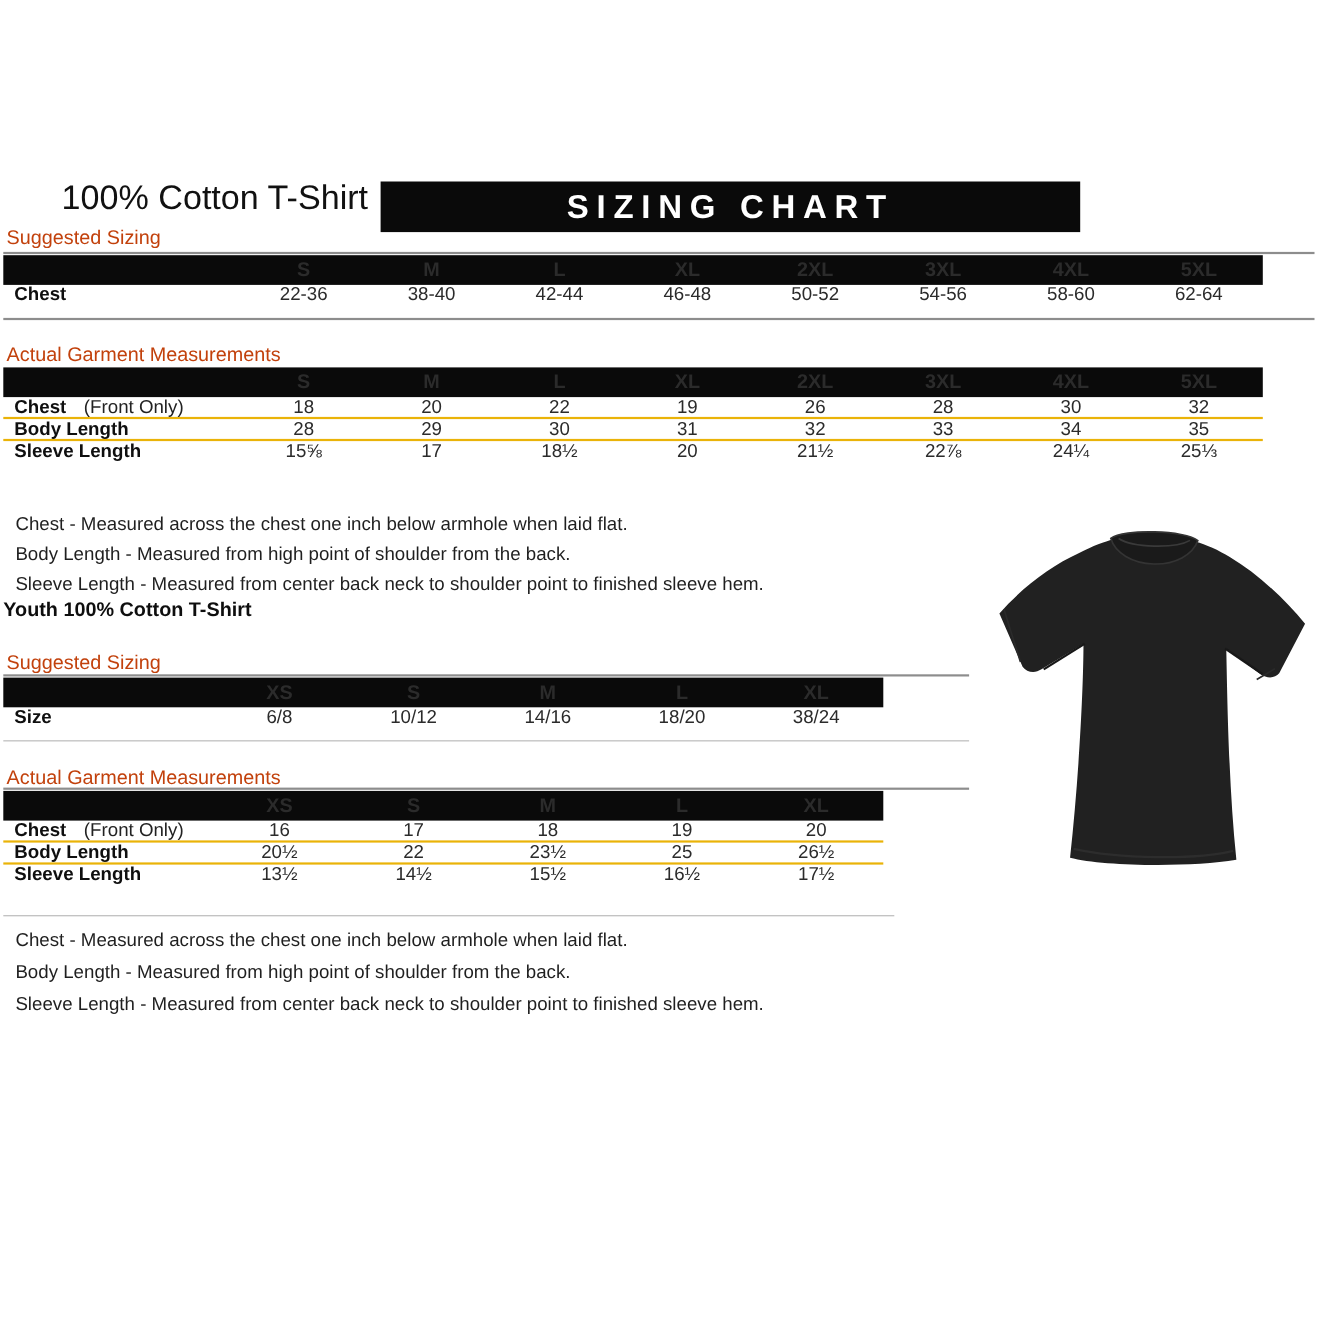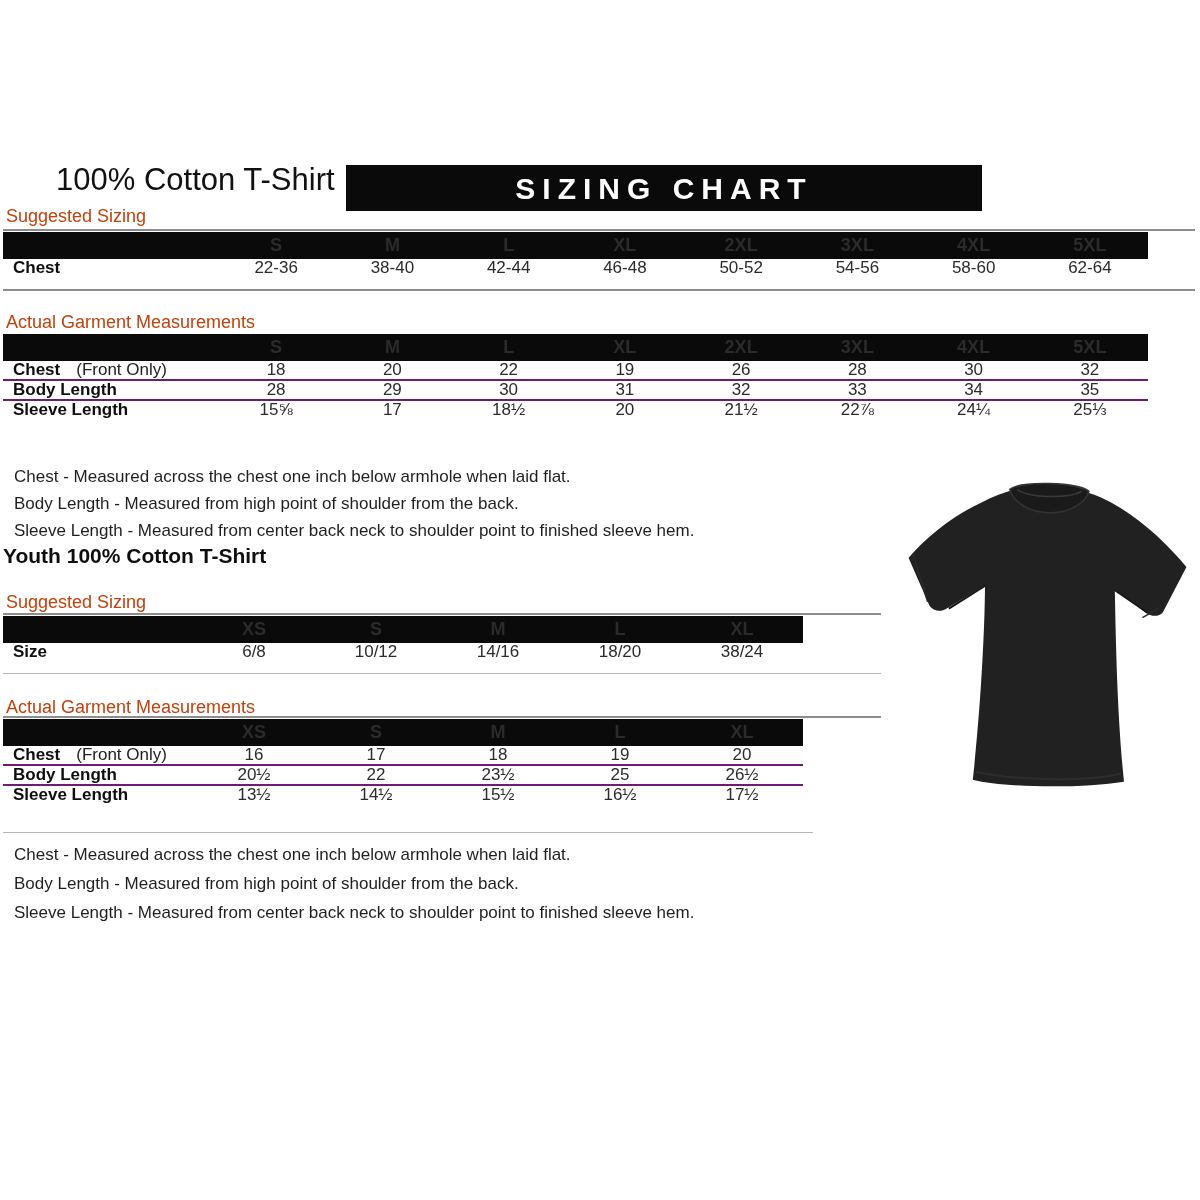--- a/index.html
+++ b/index.html
@@ -9,28 +9,28 @@
   }
   .abs{position:absolute;}
 
   
   .main-title{left:14px;top:162px;font-size:31px;font-weight:400;color:#111;margin-left:42px;}
   .banner{left:346px;top:165px;width:636px;height:46px;background:#0a0a0a;
           color:#fff;font-weight:bold;font-size:30px;letter-spacing:7px;
           text-align:center;line-height:47px;}
 
   .section-label{font-size:18px;color:#c2410c;}
-  .youth-title{left:3px;top:544px;font-size:21px;font-weight:bold;color:#0e0e0e;}
+  .youth-title{left:3px;top:544px;font-size:18px;font-weight:bold;color:#0e0e0e;}
 
   
   .sizetable{left:3px;}
   .thead{display:flex;background:#0a0a0a;color:#ffffff;font-weight:bold;
          font-size:18px;align-items:center;}
   .trow{display:flex;align-items:center;font-size:17px;}
-  .trow + .trow{border-top:2px solid #701a75;}
+  .trow + .trow{border-top:2px solid #eab308;}
   .lab{padding-left:10px;box-sizing:border-box;text-align:left;}
   .lab b{color:#0f0f0f;}
   .lab .note{font-weight:400;color:#222;margin-left:16px;}
   .c{flex:1;text-align:center;color:#2b2b2b;}
   .adult-t{width:1145px;}
   .adult-t .lab{width:215px;}
   .youth-t{width:800px;}
   .youth-t .lab{width:190px;}
   .thead{height:27px;}
   .trow{height:18px;}

